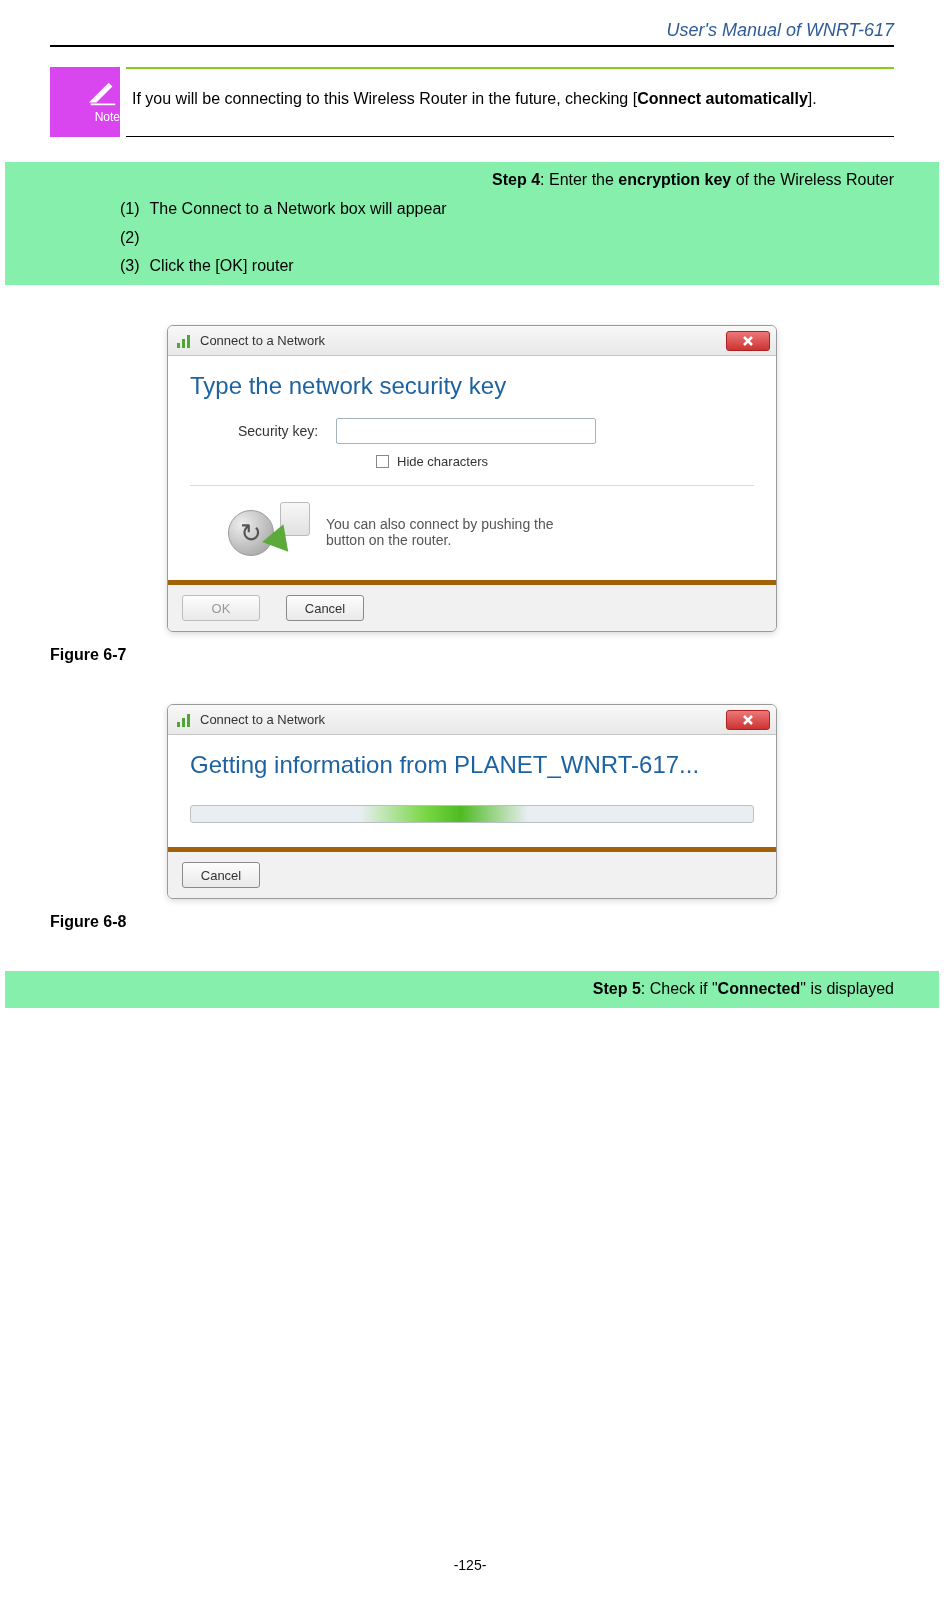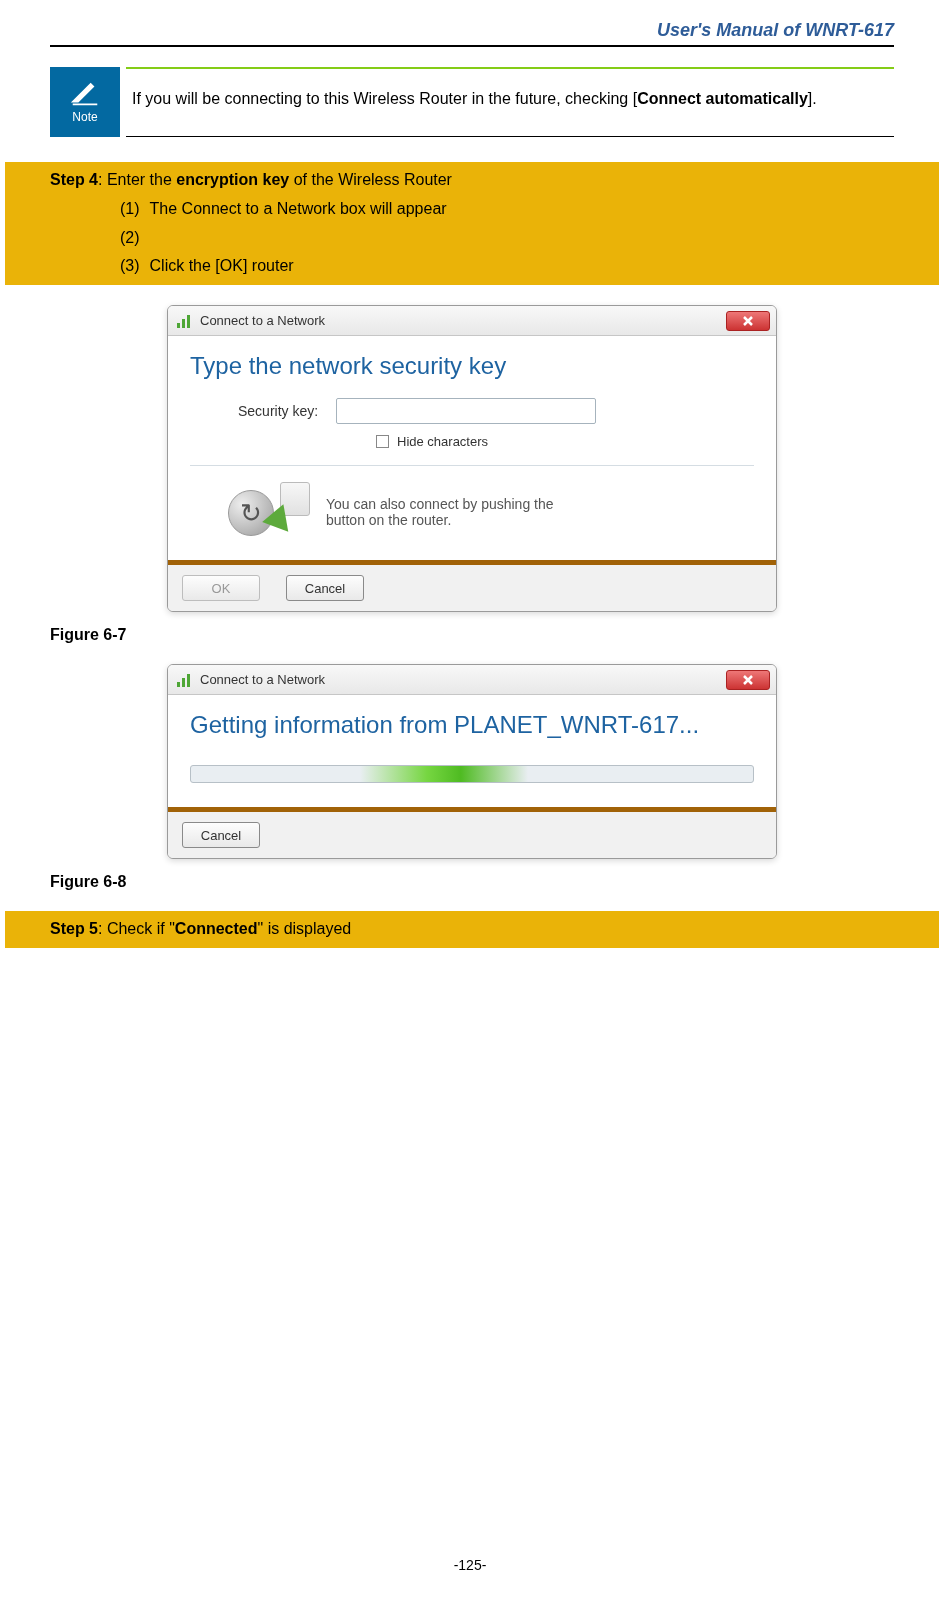--- a/index.html
+++ b/index.html
@@ -9,21 +9,21 @@
       width: 944px;
       margin: 0 auto;
       padding: 20px 50px 30px 50px;
       color: #000;
       font-size: 16px;
       position: relative;
       height: 1597px;
     }
     .header-title {
       text-align: right;
-      font-weight: bold;
+      font-weight: normal;
       font-style: italic;
       color: #2e5c98;
       font-size: 18px;
       padding-bottom: 4px;
       border-bottom: 2px solid #000;
       margin-bottom: 20px;
     }
     .note-container {
       display: flex;
       align-items: stretch;
@@ -31,54 +31,55 @@
       gap: 6px;
     }
     .note-icon-col {
       flex: 0 0 70px;
       display: flex;
       flex-direction: column;
     }
     .note-icon {
       width: 70px;
       height: 70px;
-      background: #0369a1;
+      background: #d946ef;
       color: #fff;
       display: flex;
       flex-direction: column;
-      align-items: center;
+      align-items: flex-end;
       justify-content: center;
       font-size: 12px;
     }
     .note-icon svg { width: 34px; height: 28px; fill: #fff; margin-bottom: 2px; }
     .note-text-col {
       flex: 1;
       border-top: 2px solid #84cc16;
       border-bottom: 1px solid #000;
       padding: 14px 6px;
       line-height: 2;
       text-align: justify;
     }
     .step-block {
-      background: #eab308;
+      background: #86efac;
       padding: 4px 6px;
       margin-bottom: 20px;
       line-height: 1.8;
+      text-align: right;
     }
     .step-block .list {
       padding-left: 70px;
     }
     .step-block .list > div {
       display: flex;
       gap: 10px;
     }
     .link-text { color: #0563c1; }
     .figure-wrap {
       text-align: center;
-      margin: 20px 0;
+      margin: 40px 0;
     }
     .figure-label {
       text-align: left;
       font-weight: bold;
       margin-top: 10px;
     }
 
     
     .dlg {
       display: inline-block;

